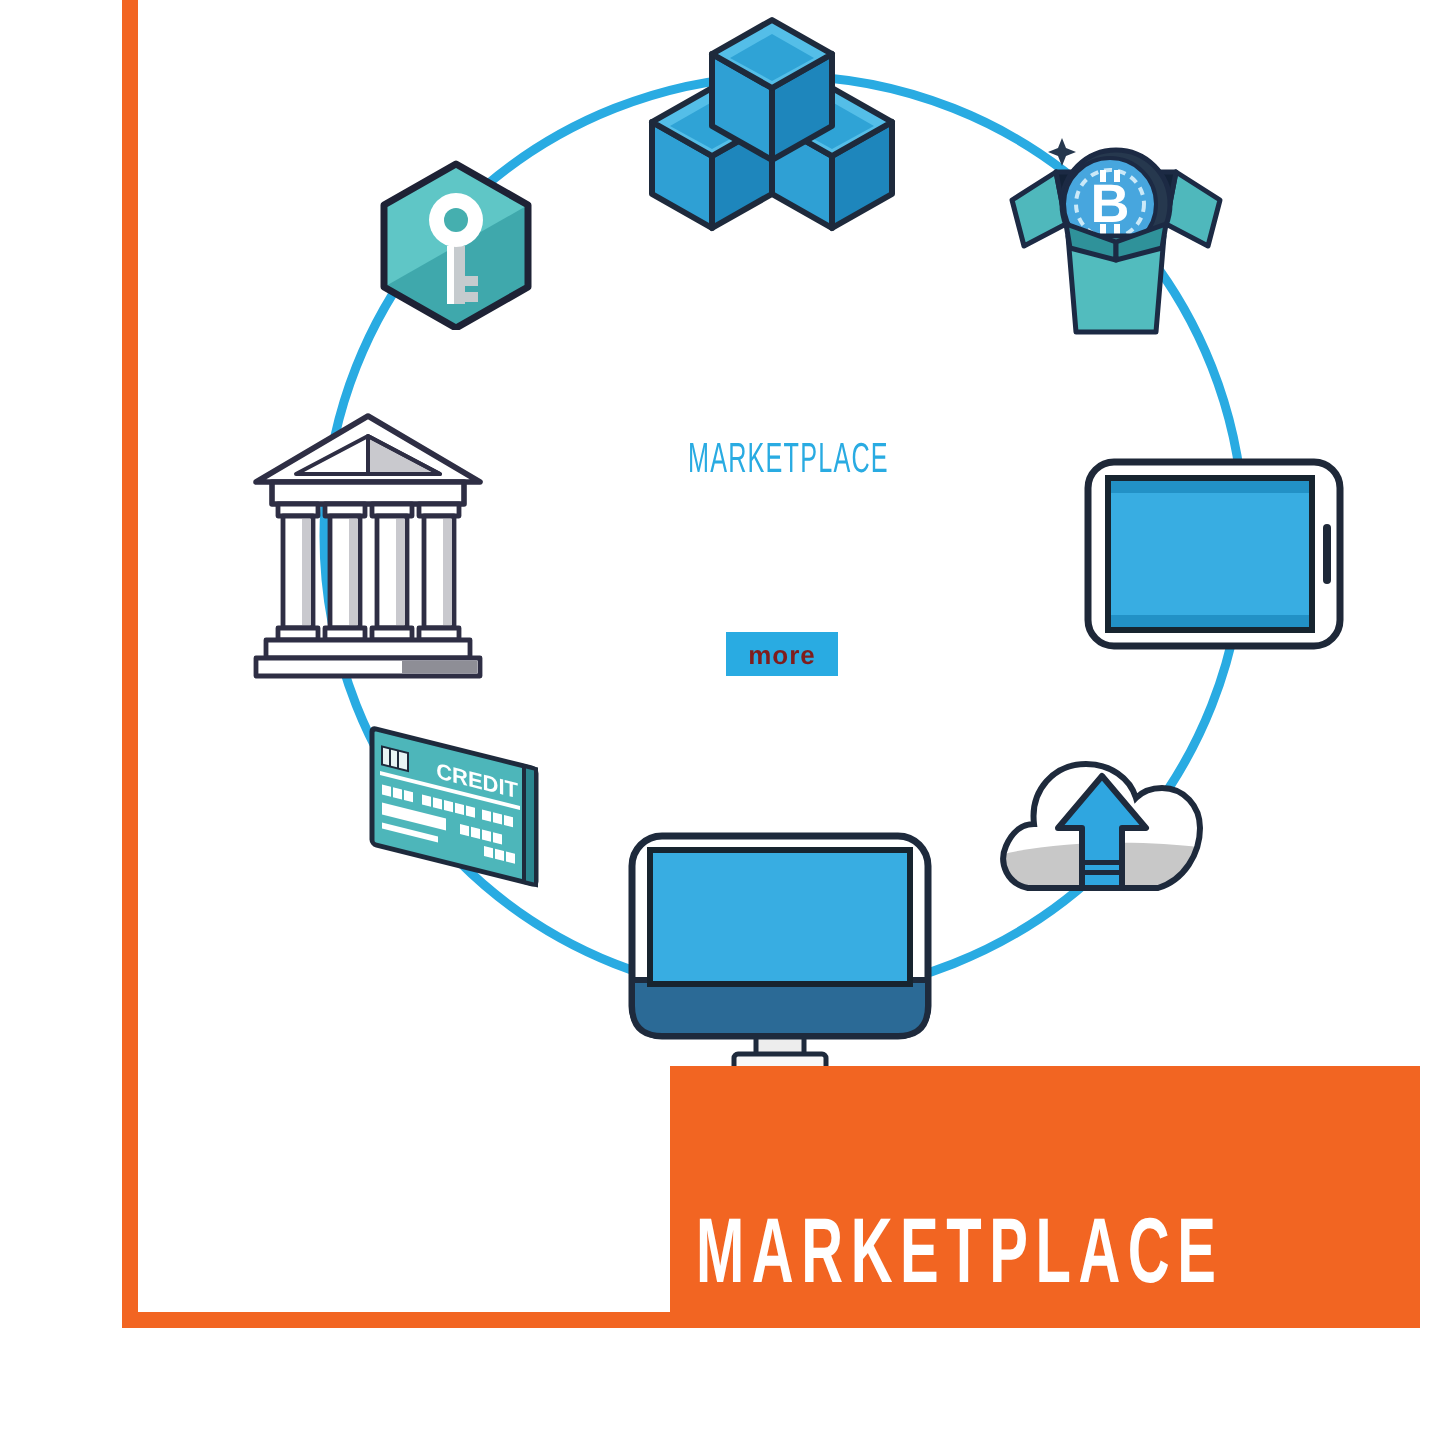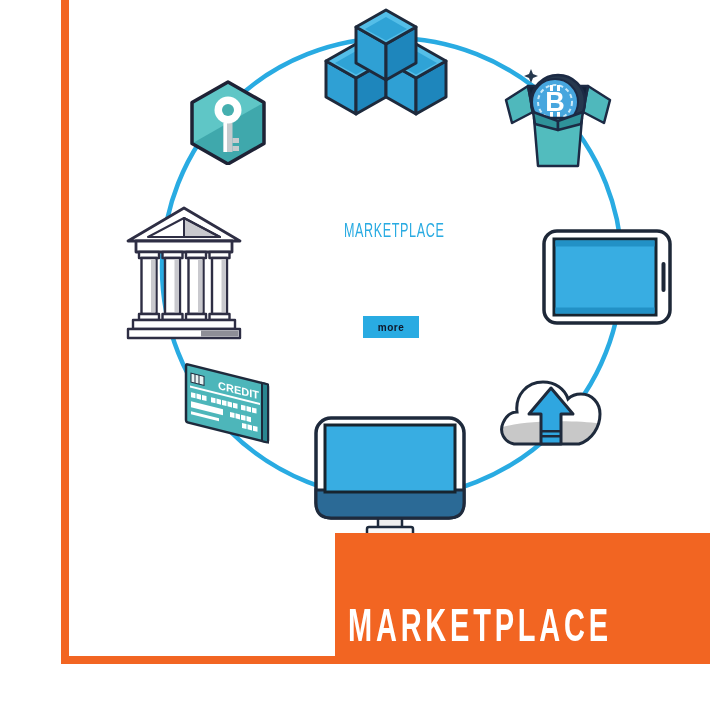--- a/index.html
+++ b/index.html
@@ -18,21 +18,21 @@
   .frame-left{left:61px;top:0;width:8px;height:664px;background:var(--accent-orange);}
   .frame-bottom{left:61px;top:656px;width:274px;height:8px;background:var(--accent-orange);}
   .banner{left:335px;top:533px;width:375px;height:131px;background:var(--accent-orange);}
   .banner-title{position:absolute;left:13px;bottom:16px;color:#fff;font-size:46px;
     font-weight:700;letter-spacing:6px;transform:scaleX(0.63);transform-origin:left bottom;
     white-space:nowrap;line-height:1;}
   .center-title{left:312px;top:219px;width:160px;text-align:center;
     color:var(--accent-blue);font-size:21px;font-weight:400;letter-spacing:1px;
     transform:scaleX(0.6);transform-origin:center;white-space:nowrap;line-height:1;}
   .more-btn{left:363px;top:316px;width:56px;height:22px;background:var(--accent-blue);
-    color:#0f172a;font-size:10px;font-weight:700;display:flex;align-items:center;
+    color:#7f1d1d;font-size:13px;font-weight:700;display:flex;align-items:center;
     justify-content:center;letter-spacing:0.5px;border:none;cursor:pointer;}
   svg{display:block;}
   text{font-family:"Liberation Sans",sans-serif;}
 </style>
 </head>
 <body>
 
 <div class="stage">
 
   <div class="abs frame-left"></div>

